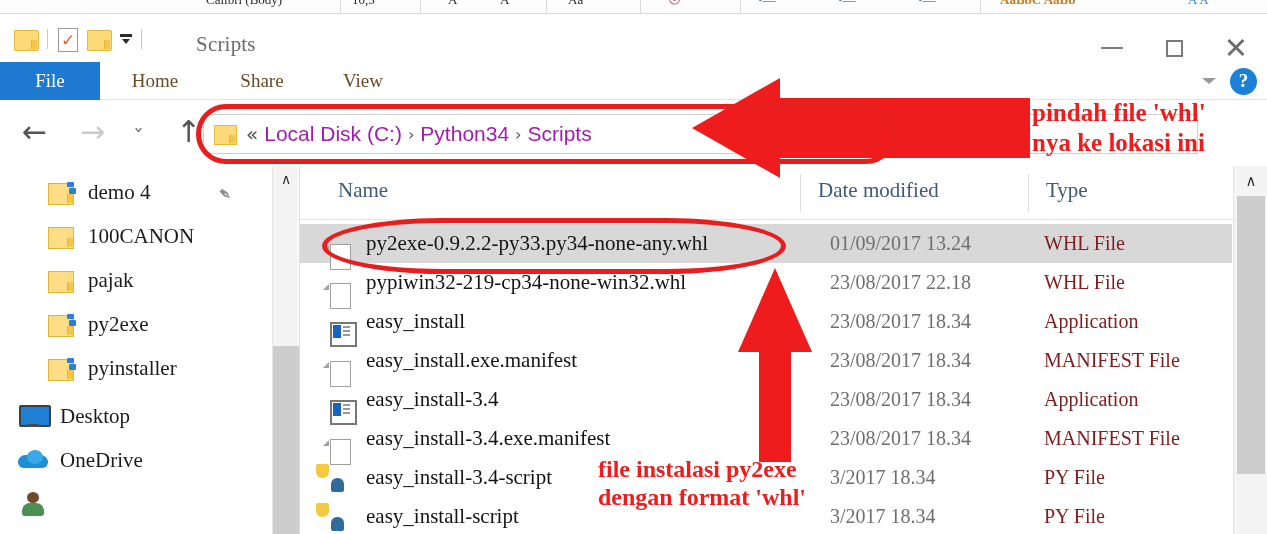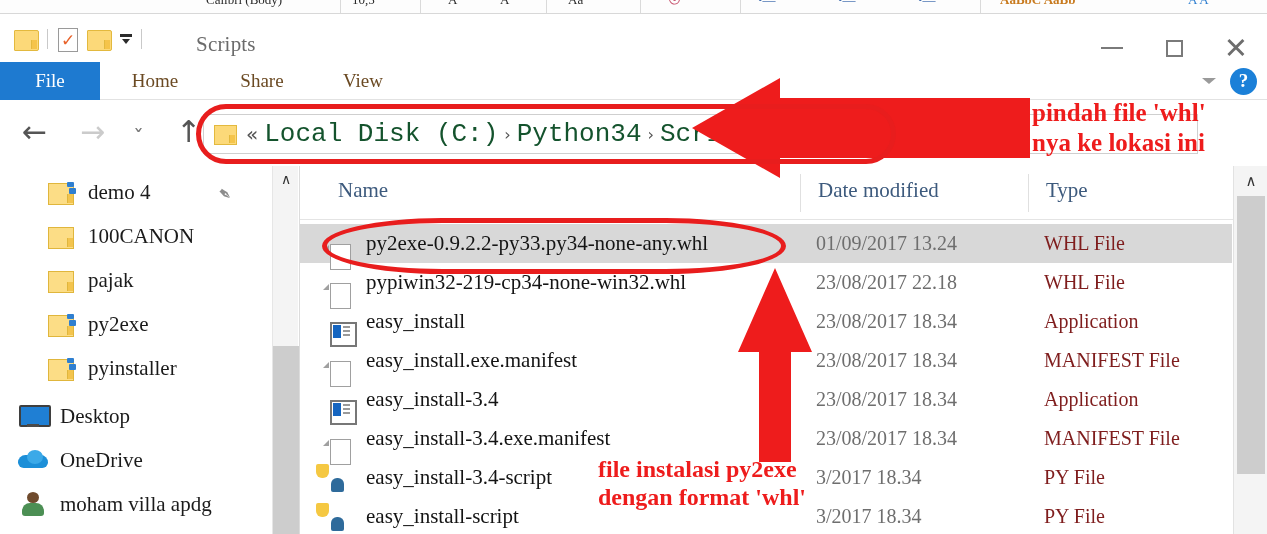--- a/index.html
+++ b/index.html
@@ -96,21 +96,21 @@
   }
   .crumb-folder { width:22px; height:20px; position:relative; margin-right:4px;}
   .crumb-folder::before{
     content:""; position:absolute; left:0; top:1px; width:21px; height:18px;
     background:#fcd979; border:1px solid #e3b93e;
   }
   .crumb-folder::after{
     content:""; position:absolute; right:1px; bottom:1px; width:5px; height:8px;
     background:#f5c44a; border-left:1px solid #e3b93e;
   }
-  .crumb-txt { font-size:26px; color:#14532d; font-family:Liberation Mono, monospace; white-space:nowrap;}
+  .crumb-txt { font-size:21px; color:#a21caf; font-family:Liberation Sans, sans-serif; white-space:nowrap;}
   .crumb-sep { font-size:16px; color:#555; font-family:"DejaVu Sans", sans-serif; }
   .searchbox {
     position:absolute; left:898px; top:14px; width:300px; height:40px;
     background:#fff; border:1px solid #cfcfcf;
   }
 
   
   .content { position:absolute; left:0; top:166px; width:1267px; height:368px; background:#fff; }
 
   
@@ -177,21 +177,21 @@
 
   .row {
     position:absolute; left:0; width:932px; height:39px; display:flex; align-items:center;
   }
   .row.sel { background:#d8d8d8; }
   .row .ficon { position:absolute; left:30px; }
   .row .fname {
     position:absolute; left:66px; font-size:21px; color:#141414; font-family:"Liberation Serif", serif; white-space:nowrap;
   }
   .row .fdate {
-    position:absolute; left:516px; font-size:20px; color:#6e6e6e; font-family:"Liberation Serif", serif; white-space:nowrap;
+    position:absolute; left:530px; font-size:20px; color:#6e6e6e; font-family:"Liberation Serif", serif; white-space:nowrap;
   }
   .row .ftype {
     position:absolute; left:744px; font-size:20px; color:#7f1d1d; font-family:"Liberation Serif", serif; white-space:nowrap;
   }
   .ico-doc { width:20px; height:25px; position:relative; }
   .ico-doc::before{
     content:""; position:absolute; left:0; top:0; width:19px; height:24px;
     background:#fff; border:1.5px solid #a0a0a0;
   }
   .ico-doc::after{
@@ -368,21 +368,20 @@
         <div class="navitem root" style="top: 228px;">
           <span class="ic">
             <span class="mon"></span>
           </span>
           <span class="lbl">Desktop</span>
         </div>
         <div class="navitem root" style="top: 316px;">
           <span class="ic">
             <span class="person"></span>
           </span>
-          <span class="lbl">moham villa apdg</span>
         </div>
       </div>
 
     <div class="sb-nav">
       <div class="sbup">∧</div>
       <div class="thumb"></div>
     </div>
 
     <div class="filepane">
       <div class="colhdr">

